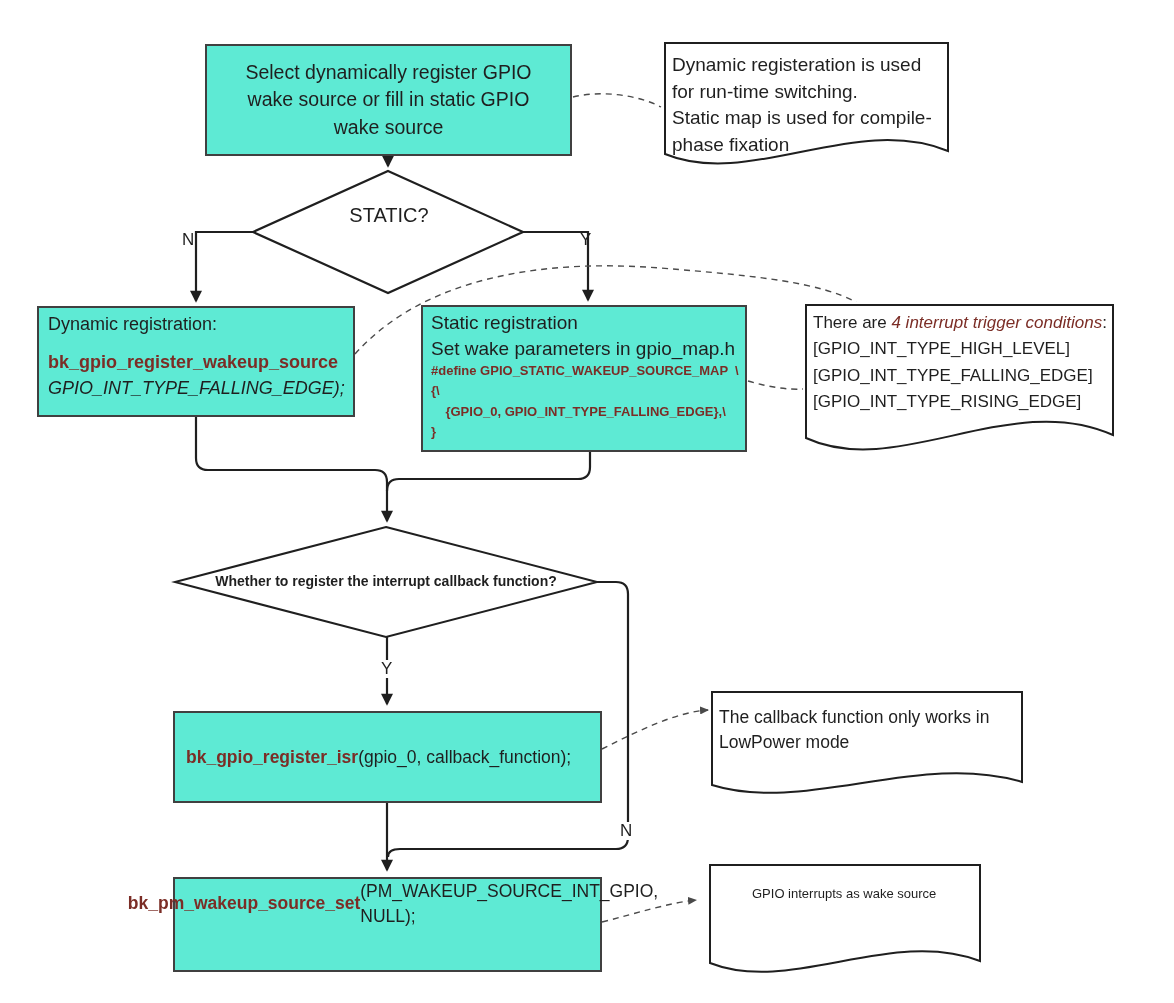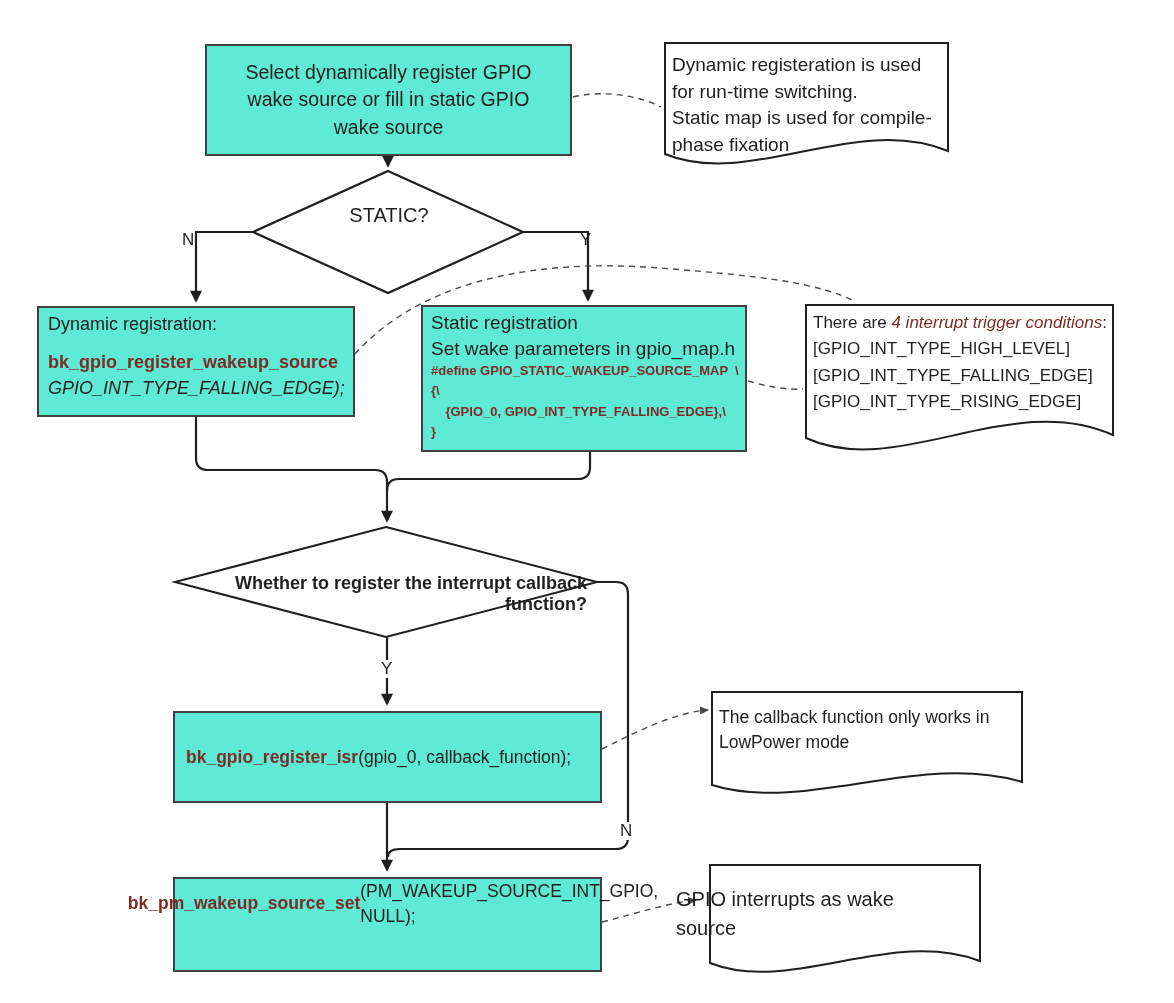--- a/index.html
+++ b/index.html
@@ -21,26 +21,26 @@
   .start-box{left:205px;top:44px;width:367px;height:112px;text-align:center;
     font-size:19.5px;line-height:1.4;padding:0 20px;}
   .note-top{left:672px;top:52px;width:272px;text-align:left;font-size:19px;line-height:1.4;}
   .d1-label{left:255px;top:204px;width:268px;text-align:center;font-size:20px;}
   .dyn-box{left:37px;top:306px;width:318px;height:111px;padding:4px 6px 20px 9px;
     font-size:18px;line-height:1.44;}
   .stat-box{left:421px;top:305px;width:326px;height:147px;padding:3px 0 3px 8px;}
   .stat-box .t{font-size:19px;line-height:1.35;}
   .stat-box .code{font-size:13px;line-height:1.55;}
   .note-trig{left:813px;top:310px;width:298px;font-size:17px;line-height:1.55;}
-  .d2-label{left:165px;top:573px;width:422px;text-align:right;font-size:18px;font-weight:bold;}
+  .d2-label{left:175px;top:573px;width:422px;text-align:center;font-size:14px;font-weight:bold;}
   .isr-box{left:173px;top:711px;width:429px;height:92px;padding-left:11px;font-size:17.5px;}
   .note-cb{left:719px;top:705px;width:292px;font-size:17.5px;line-height:1.45;}
   .pm-box{left:173px;top:877px;width:429px;height:95px;padding-left:11px;
     font-size:17.5px;line-height:1.4;}
-  .note-pm{left:676px;top:885px;width:262px;font-size:20px;line-height:1.45;}
+  .note-pm{left:752px;top:885px;width:262px;font-size:13px;line-height:1.45;}
 </style>
 </head>
 <body>
 
 <div class="stage">
 
   <svg width="1174" height="1003" viewBox="0 0 1174 1003">
     <defs>
       <marker id="arrow" markerUnits="userSpaceOnUse" markerWidth="14" markerHeight="12" viewBox="0 0 10 10" refX="8.5" refY="5" orient="auto">
         <path d="M0,0 L10,5 L0,10 Z" fill="#1f1f1f"></path>

